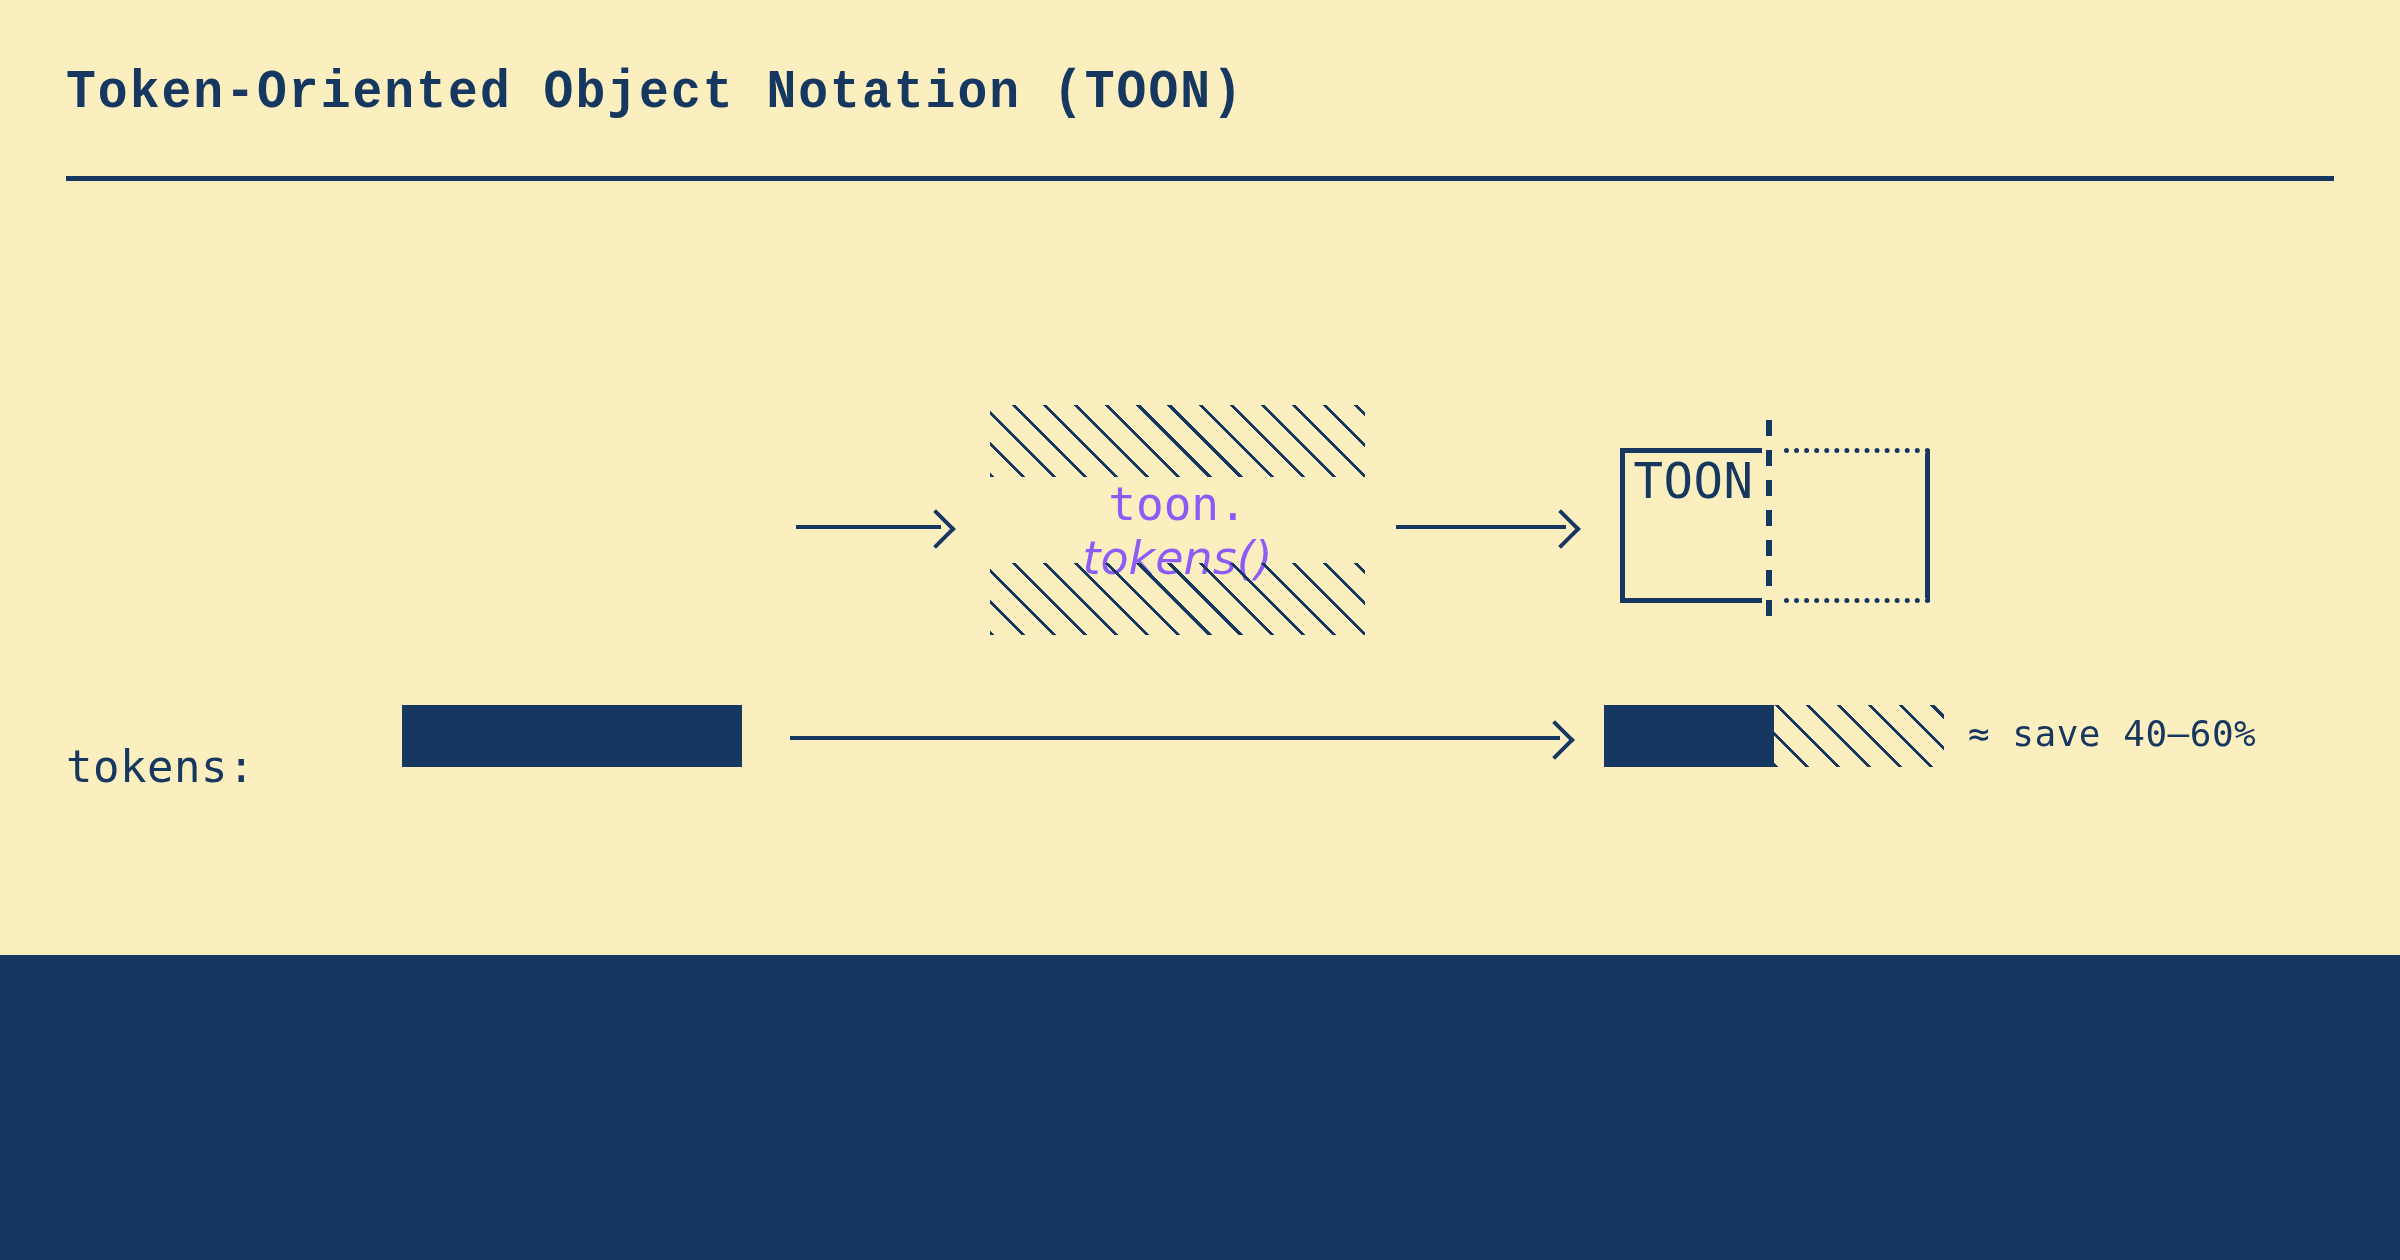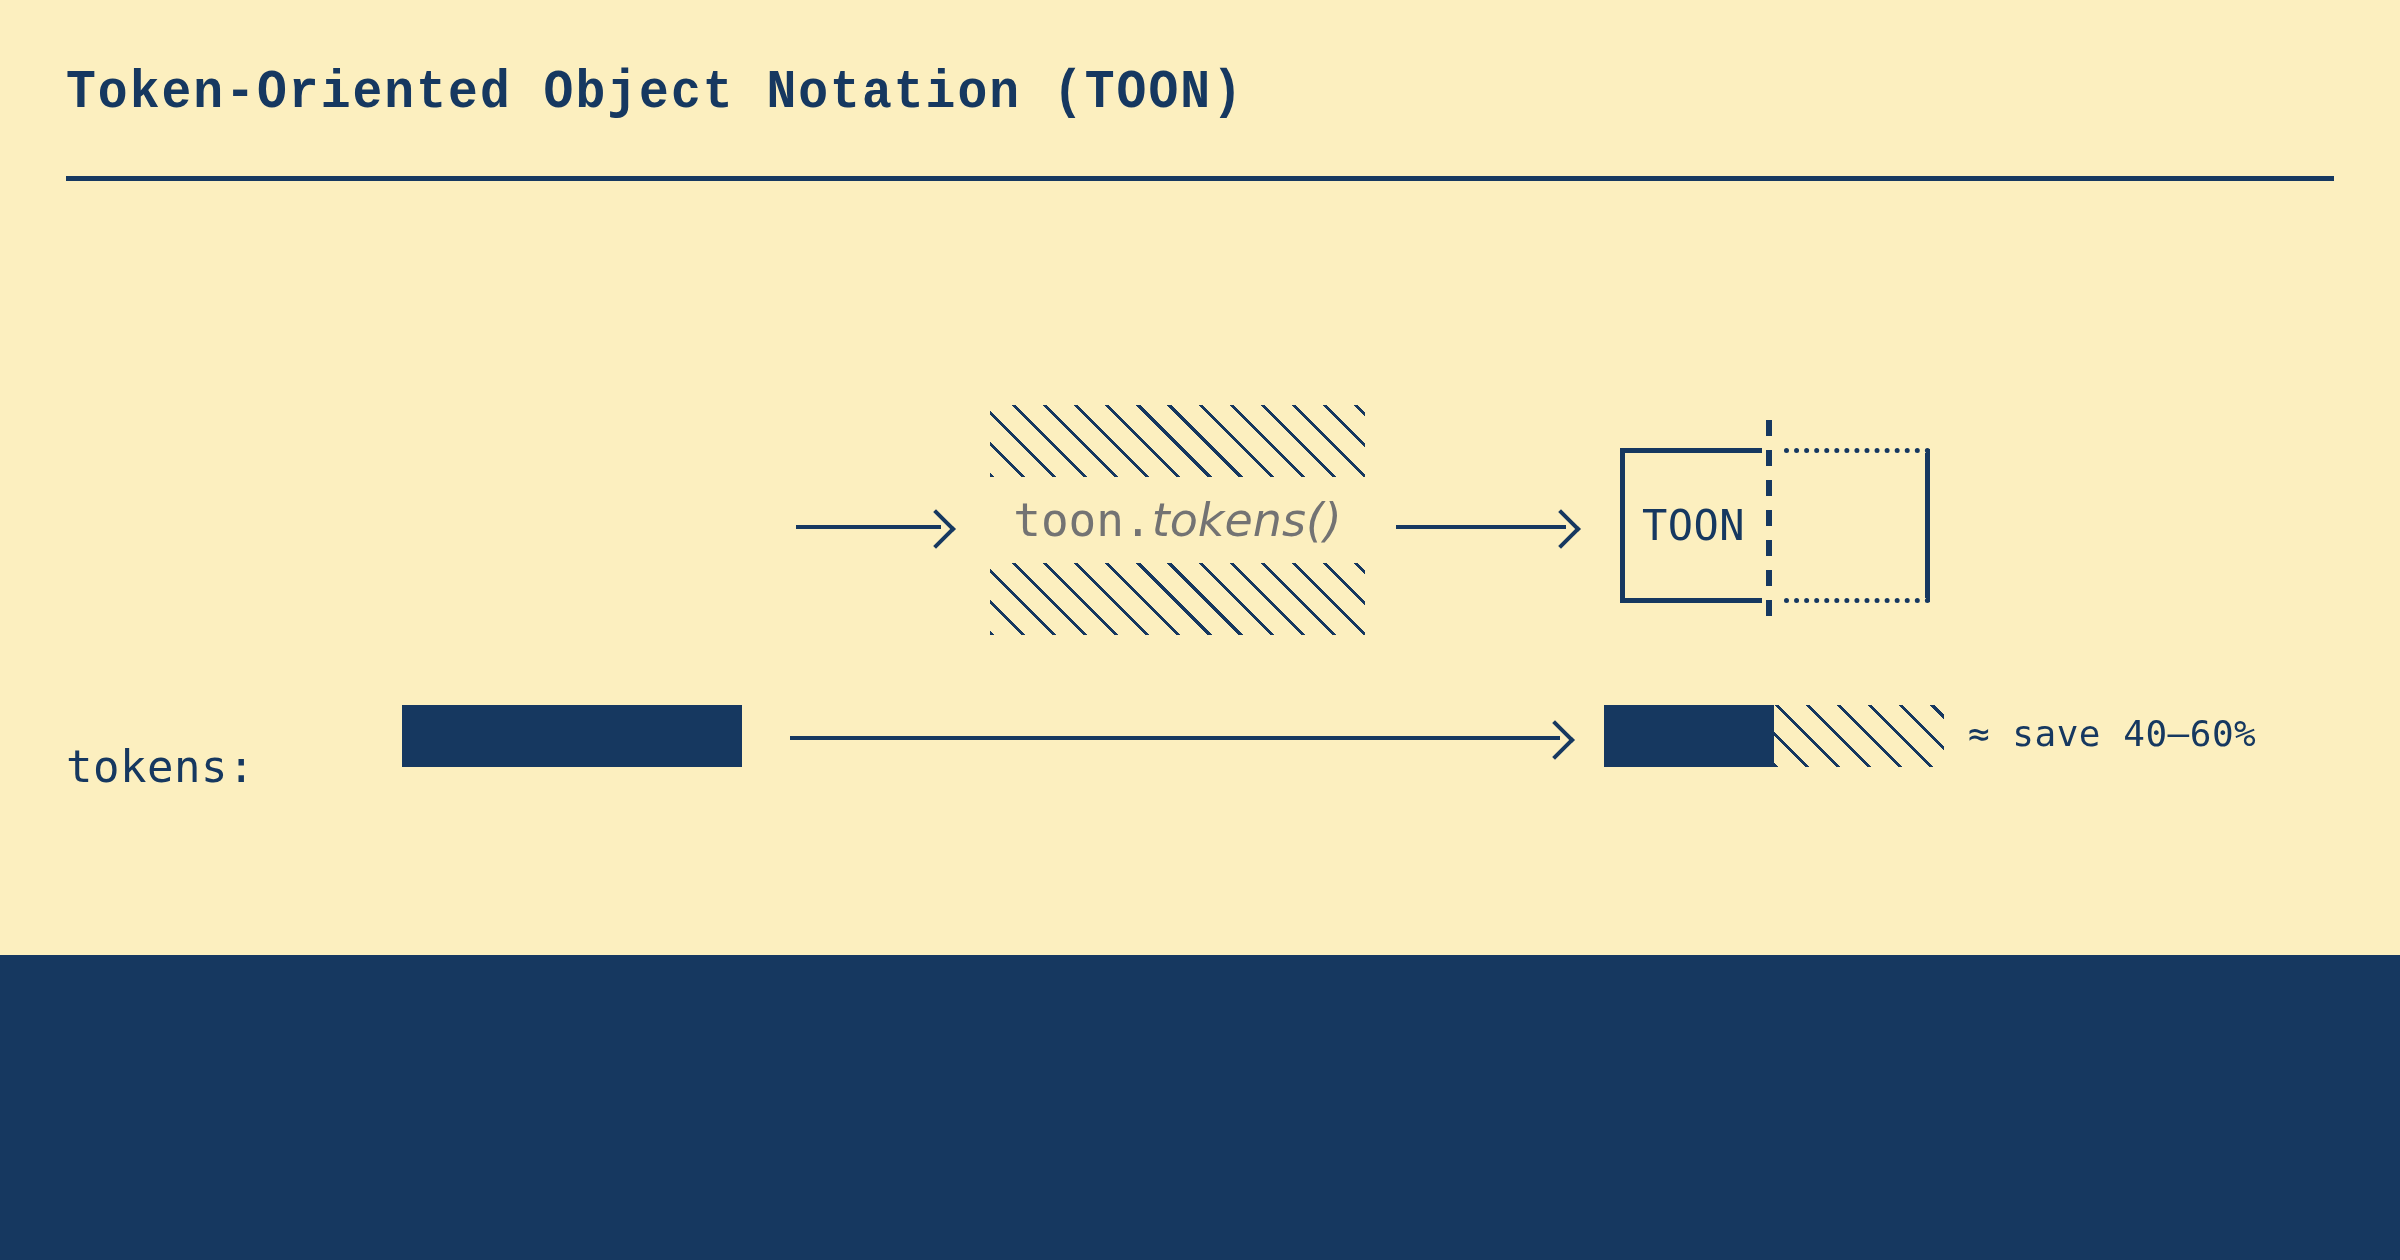--- a/index.html
+++ b/index.html
@@ -89,25 +89,25 @@
   #hatch-bottom { top: 158px; height: 72px; }
 
   #encode-label {
     position: absolute;
     left: 0;
     top: 72px;
     width: 100%;
     height: 86px;
     display: flex;
     align-items: center;
-    justify-content: center;
-    color: #737373;
+    color: #8b5cf6;
     font-family: "DejaVu Sans Mono", monospace;
     font-size: 46px;
     white-space: nowrap;
+    flex-direction: column;
   }
   #encode-label .ital {
     font-style: italic;
     font-family: "DejaVu Sans", sans-serif;
     font-size: 46px;
   }
 
   
   #toon-group {
     position: absolute;
@@ -118,24 +118,24 @@
   }
   #toon-solid {
     position: absolute;
     box-sizing: border-box;
     left: 0; top: 0;
     width: 142px; height: 155px;
     border: 5px solid #163860;
     border-right: none;
     color: #163860;
     display: flex;
-    align-items: center;
+    align-items: flex-start;
     justify-content: center;
     font-family: "DejaVu Sans Mono", monospace;
-    font-size: 42px;
+    font-size: 49px;
     letter-spacing: 0.5px;
   }
   #toon-ghost {
     position: absolute;
     box-sizing: border-box;
     left: 164px; top: 0;
     width: 146px; height: 155px;
     border-top: 5px dotted #163860;
     border-bottom: 5px dotted #163860;
     border-right: 5px solid #163860;

